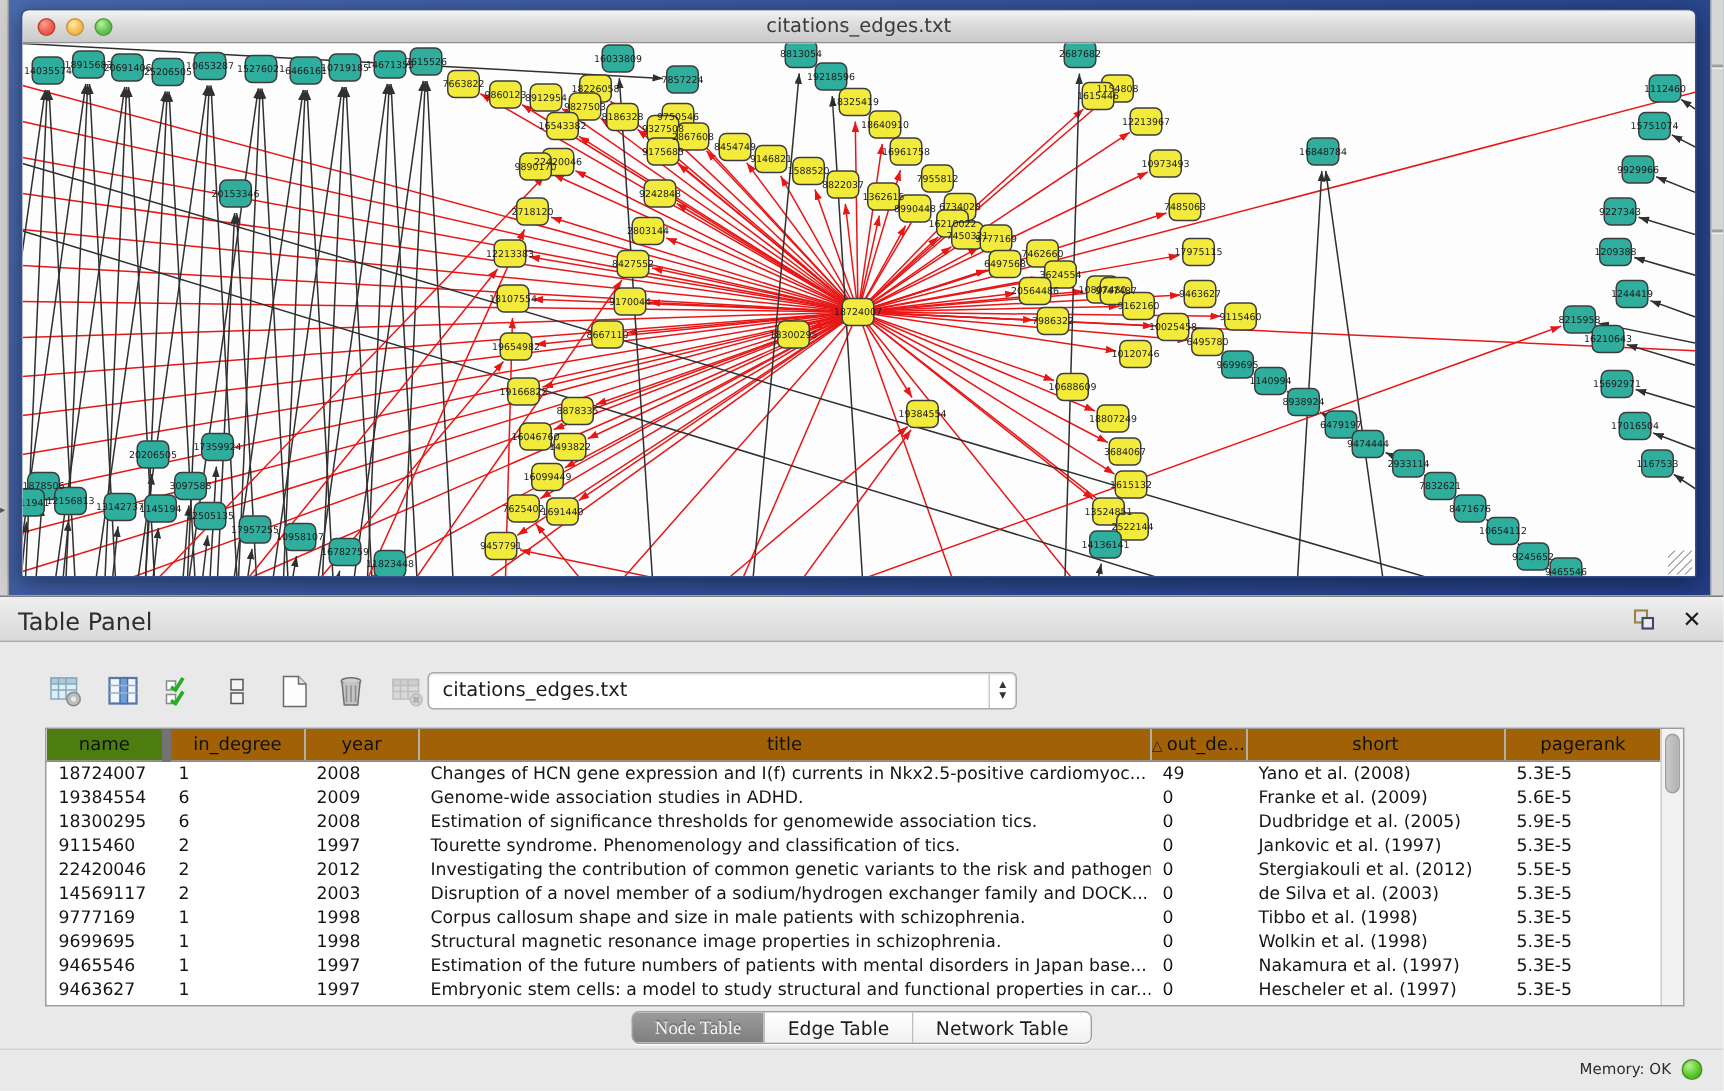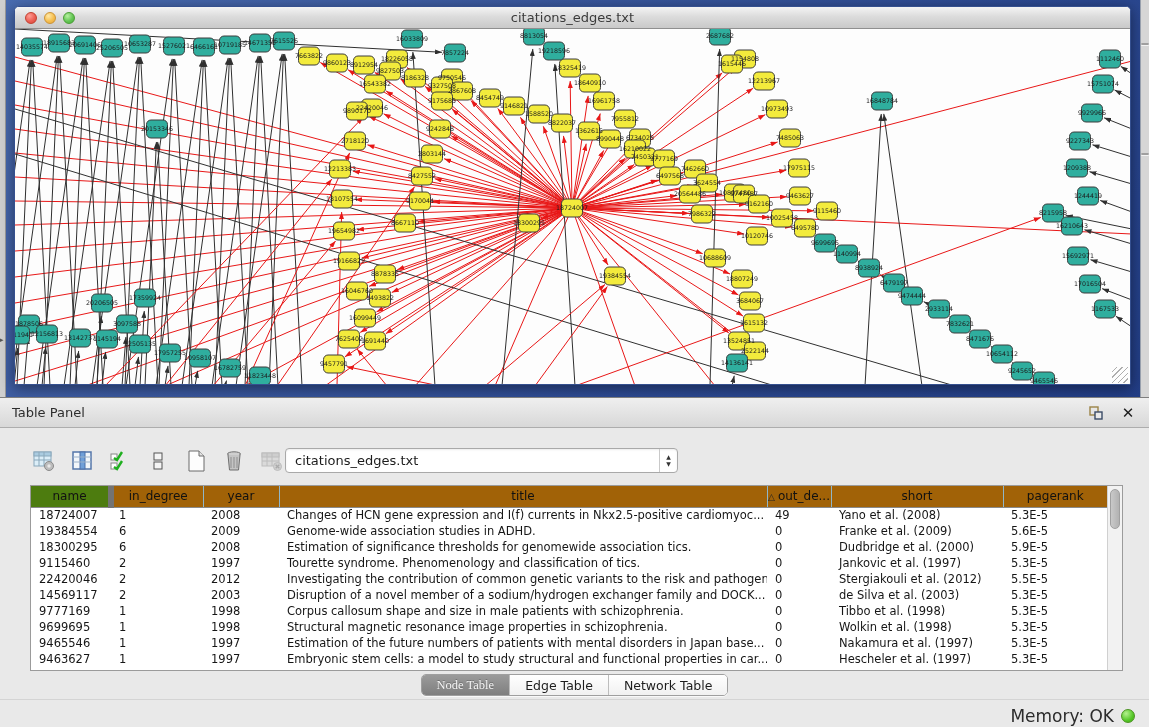--- a/index.html
+++ b/index.html
@@ -31,21 +31,21 @@
   .light.green  { background:radial-gradient(circle at 35% 30%, #b7f0a0, #64c655 55%, #4aad3c); border:1px solid #4b9e35; }
   .net-canvas { position:relative; width:1117px; height:357px; background:#fdfdfd; }
   .net-canvas svg { display:block; }
   .resize-grip { position:absolute; right:4px; bottom:3px; width:16px; height:16px;
                  background:repeating-linear-gradient(135deg, transparent 0 3px, #9a9a9a 3px 4px); opacity:.8; }
 
   
   .table-panel { position:absolute; left:0; top:397px; width:1149px; height:330px; background:#e9e9e9; border-top:1px solid #7e7e7e; }
   .panel-header { position:relative; height:30px; background:linear-gradient(#efefef,#d8d8d8);
                   border-bottom:1px solid #adadad; }
-  .panel-header .ph-title { position:absolute; left:12px; top:7px; font-size:13px; color:#2e2e2e; }
+  .panel-header .ph-title { position:absolute; left:12px; top:7px; font-size:16px; color:#2e2e2e; }
   .panel-header .ph-actions { position:absolute; right:12px; top:6px; display:flex; gap:14px; align-items:center; }
   .ph-btn { width:18px; height:18px; display:flex; align-items:center; justify-content:center; cursor:default; }
   .close-x { font-size:15px; font-weight:bold; color:#1a1a1a; line-height:1; }
 
   .toolbar { position:absolute; left:30px; top:48px; height:30px; display:flex; align-items:center; gap:10px; }
   .tool-btn { width:28px; height:28px; display:flex; align-items:center; justify-content:center; border-radius:4px; }
   .combo { position:absolute; left:285px; top:50px; width:393px; height:25px; background:#fff;
            border:1px solid #a9a9a9; border-radius:4px; box-shadow:inset 0 1px 2px rgba(0,0,0,.08);
            display:flex; align-items:center; }
   .combo .combo-text { flex:1; padding-left:9px; font-size:13px; color:#1c1c1c; white-space:nowrap; overflow:hidden; }
@@ -70,21 +70,21 @@
   .tabs { position:absolute; left:0; right:0; top:276px; display:flex; justify-content:center; }
   .seg { display:flex; border:1px solid #9f9f9f; border-radius:5px; overflow:hidden; background:#fdfdfd;
          box-shadow:0 1px 0 rgba(255,255,255,.7); }
   .seg .tab { padding:2px 15px; height:20px; font-size:12.5px; color:#1d1d1d; display:flex; align-items:center;
               border-right:1px solid #bdbdbd; background:linear-gradient(#ffffff,#f1f1f1); }
   .seg .tab:last-child { border-right:none; }
   .seg .tab.active { background:linear-gradient(#9b9b9b,#7f7f7f); color:#f4f4f4; text-shadow:0 -1px 0 rgba(0,0,0,.25);font-family:Liberation Serif, serif; }
 
   .statusbar { position:absolute; left:0; right:0; bottom:0; height:28px; border-top:1px solid #d4d4d4; background:#e9e9e9; }
   .mem { position:absolute; right:14px; top:6px; display:flex; align-items:center; gap:7px; }
-  .mem .mem-label { font-size:17px; color:#2c2c2c; }
+  .mem .mem-label { font-size:10px; color:#2c2c2c; }
   .mem .dot { width:14px; height:14px; border-radius:50%;
               background:radial-gradient(circle at 35% 30%, #b4f08e, #55c728 60%, #3fa815); border:1px solid #4b9321; }
 </style>
 </head>
 <body>
 
 <div class="app">
 
   <div class="desktop">
     <div class="left-strip">
@@ -683,21 +683,21 @@
               <td>0</td>
               <td>Franke et al. (2009)</td>
               <td>5.6E-5</td>
             </tr>
             <tr>
               <td>18300295</td>
               <td>6</td>
               <td>2008</td>
               <td>Estimation of significance thresholds for genomewide association tics.</td>
               <td>0</td>
-              <td>Dudbridge et al. (2000)</td>
+              <td>Dudbridge et al. (2005)</td>
               <td>5.9E-5</td>
             </tr>
             <tr>
               <td>9115460</td>
               <td>2</td>
               <td>1997</td>
               <td>Tourette syndrome. Phenomenology and classification of tics.</td>
               <td>0</td>
               <td>Jankovic et al. (1997)</td>
               <td>5.3E-5</td>

